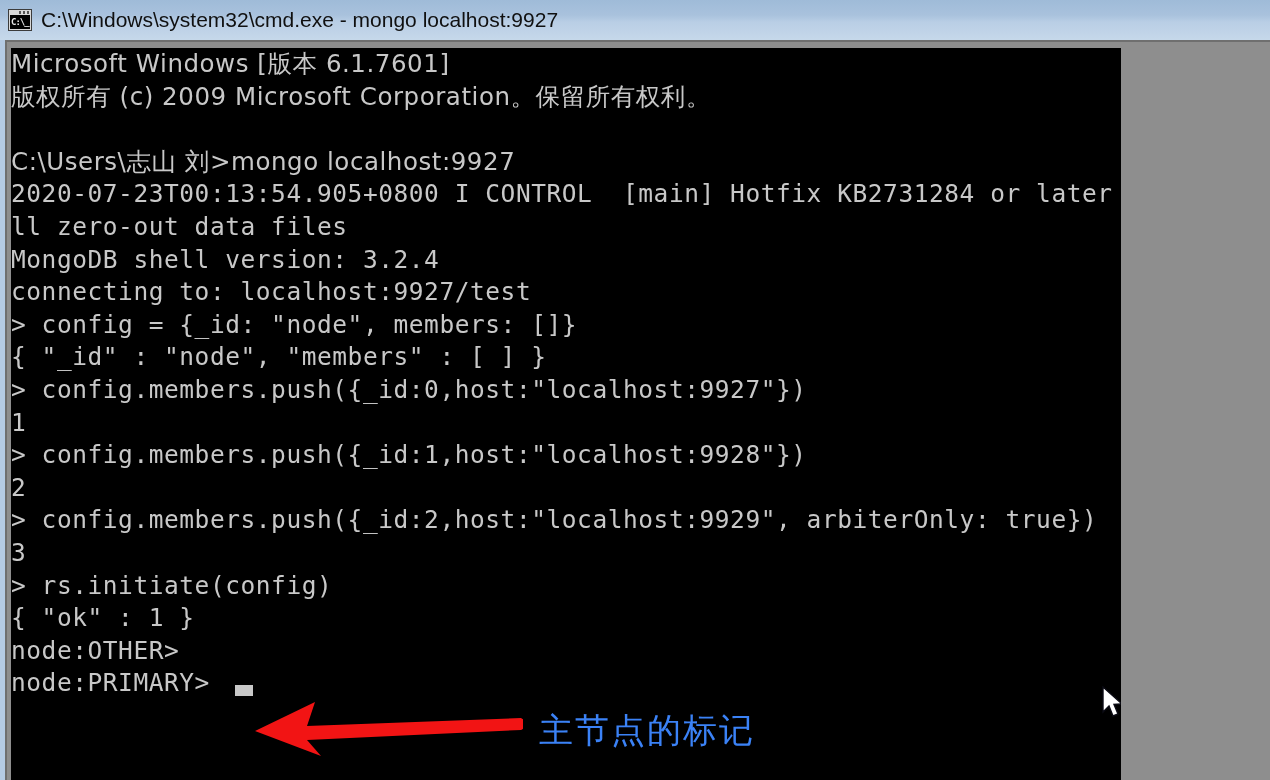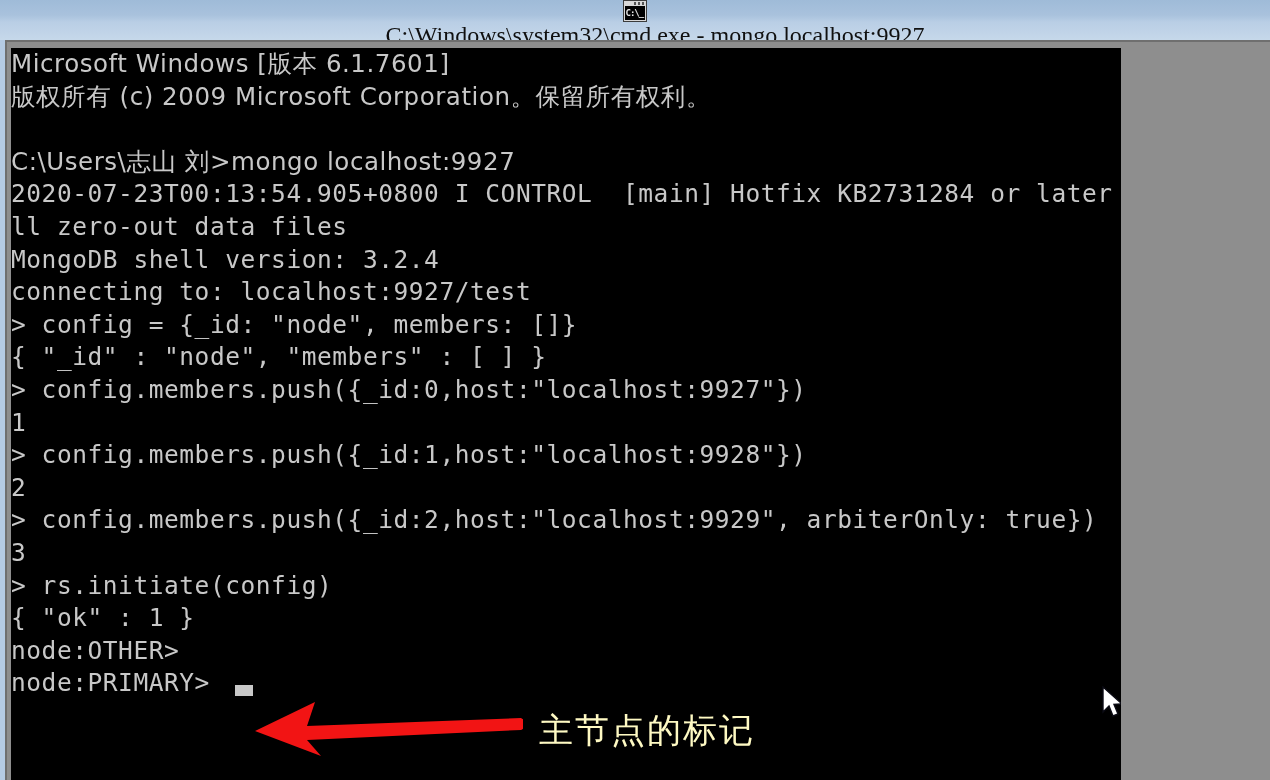--- a/index.html
+++ b/index.html
@@ -31,21 +31,20 @@
     height: 40px;
     background: linear-gradient(to bottom,
                 #9fbbd8 0%,
                 #a9c2dd 38%,
                 #b9cee5 55%,
                 #c6d8ea 100%);
     display: flex;
     align-items: center;
     padding-left: 8px;
     box-sizing: border-box;
-    flex-direction: column;
   }
 
   
   #cmd-icon {
     position: relative;
     width: 24px;
     height: 22px;
     flex: 0 0 auto;
     background: #d8d8d8;
     border: 1px solid #3c3c3c;
@@ -72,26 +71,25 @@
     font-size: 9px;
     line-height: 14px;
     letter-spacing: -1px;
     padding-left: 1px;
     box-sizing: border-box;
     overflow: hidden;
     font-weight: bold;
   }
 
   #title-text {
-    font-family: Liberation Serif, serif;
-    font-size: 24px;
+    font-family: Liberation Sans, sans-serif;
+    font-size: 21px;
     color: #101010;
     white-space: nowrap;
     letter-spacing: 0px;
-    margin-left: 32px;
   }
 
   
   #window-frame {
     position: absolute;
     left: 5px;
     top: 40px;
     width: 1265px;
     height: 740px;
     background: #8e8e8e;
@@ -154,21 +152,21 @@
   }
 
   
   #red-caption {
     position: absolute;
     left: 528px;
     top: 660px;
     font-family: "DejaVu Sans", sans-serif;
     font-size: 34px;
     line-height: 44px;
-    color: #fef9c3;
+    color: #3b82f6;
     white-space: nowrap;
     letter-spacing: 2px;
   }
 
   
   #mouse-cursor {
     position: absolute;
     left: 1090px;
     top: 638px;
     width: 26px;

